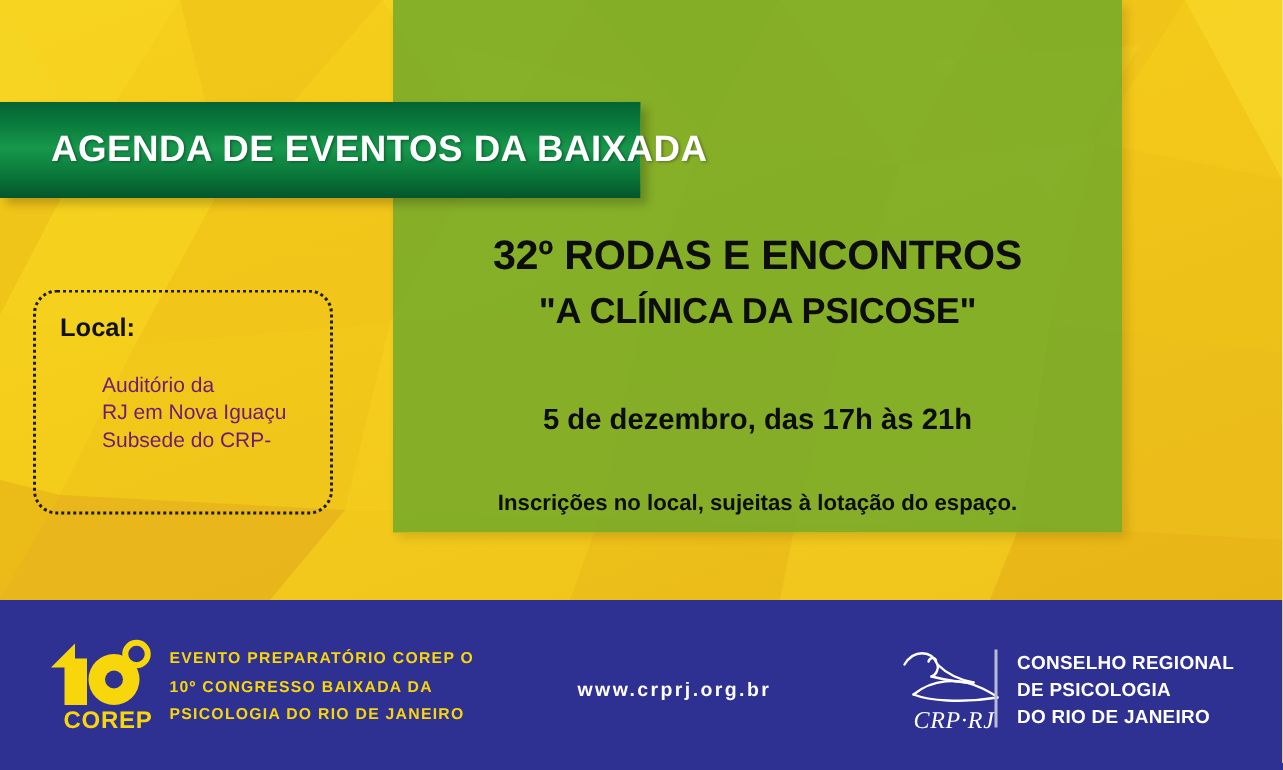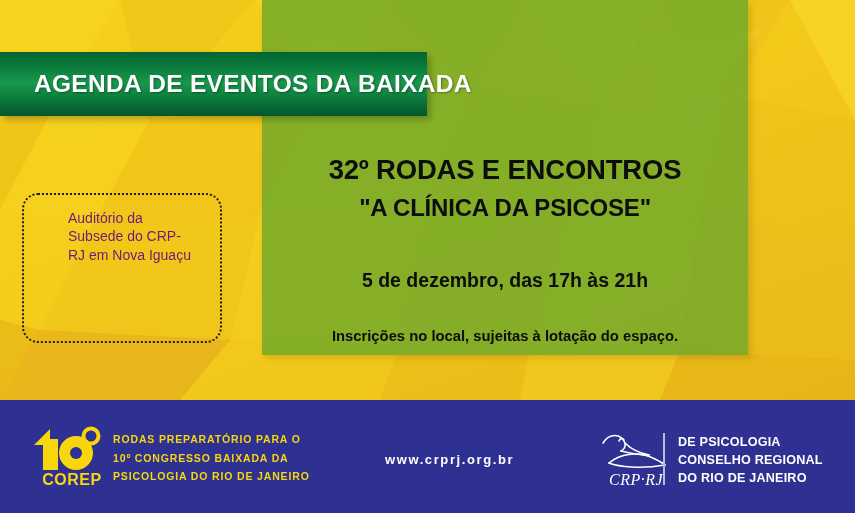--- a/index.html
+++ b/index.html
@@ -34,21 +34,21 @@
     width: 486px;
     height: 355px;
     background: rgba(106,168,42,0.80);
     box-shadow: 3px 3px 7px rgba(0,0,0,0.13);
   }
 
   
   .header-ribbon {
     position: absolute;
     left: 0;
-    top: 52px;
+    top: 68px;
     width: 427px;
     height: 64px;
     background: linear-gradient(to bottom,
         #046433 0%, #0a7a3c 22%, #17984c 48%, #0b7a3b 74%, #04562c 100%);
     box-shadow: 4px 4px 6px rgba(0,0,0,0.22);
     display: flex;
     align-items: center;
     z-index: 5;
   }
   .header-ribbon .title {
@@ -238,24 +238,25 @@
     </svg>
   </div>
 
   <div class="green-panel"></div>
 
   <div class="header-ribbon">
     <span class="title">AGENDA DE EVENTOS DA BAIXADA</span>
   </div>
 
   <div class="local-box">
+    <div class="local-label">Local:</div>
     <div class="local-value">
       <div>Auditório da</div>
+      <div>RJ em Nova Iguaçu</div>
       <div>Subsede do CRP-</div>
-      <div>RJ em Nova Iguaçu</div>
     </div>
   </div>
 
   <div class="event-block">
     <div class="event-title1">32º RODAS E ENCONTROS</div>
     <div class="event-title2">"A CLÍNICA DA PSICOSE"</div>
     <div class="event-date">5 de dezembro, das 17h às 21h</div>
     <div class="event-note">Inscrições no local, sujeitas à lotação do espaço.</div>
   </div>
 
@@ -268,21 +269,21 @@
 
         <circle cx="46" cy="30" r="17" fill="#f7d70b"></circle>
         <circle cx="46" cy="30" r="6" fill="#2e3192"></circle>
 
         <circle cx="61" cy="13" r="7.5" fill="none" stroke="#f7d70b" stroke-width="4"></circle>
         <text x="42" y="62" font-family="'Liberation Sans', sans-serif" font-size="16" font-weight="bold" fill="#f7d70b" text-anchor="middle" letter-spacing="0.5">COREP</text>
       </svg>
     </div>
 
     <div class="corep-text">
-      <div>RODAS PREPARATÓRIO PARA O</div>
+      <div>EVENTO PREPARATÓRIO COREP O</div>
       <div>10º CONGRESSO BAIXADA DA</div>
       <div>PSICOLOGIA DO RIO DE JANEIRO</div>
     </div>
 
     <div class="site-url">www.crprj.org.br</div>
 
     <div class="crp-logo">
       <svg width="82" height="60" viewBox="0 0 82 60">
         <g fill="none" stroke="#ffffff" stroke-width="1.6" stroke-linecap="round">
 
@@ -293,20 +294,20 @@
           <path d="M14 34 C24 38, 46 40, 70 36"></path>
           <path d="M24 12 C25 9, 28 9, 29 11"></path>
         </g>
         <text x="41" y="56" font-family="'Liberation Serif', serif" font-size="16" fill="#ffffff" text-anchor="middle" letter-spacing="0.5">CRP·RJ</text>
       </svg>
     </div>
 
     <div class="crp-divider"></div>
 
     <div class="crp-text">
+      <div>CONSELHO REGIONAL</div>
       <div>DE PSICOLOGIA</div>
-      <div>CONSELHO REGIONAL</div>
       <div>DO RIO DE JANEIRO</div>
     </div>
 
   </div>
 
 </div>
 
 </body></html>

